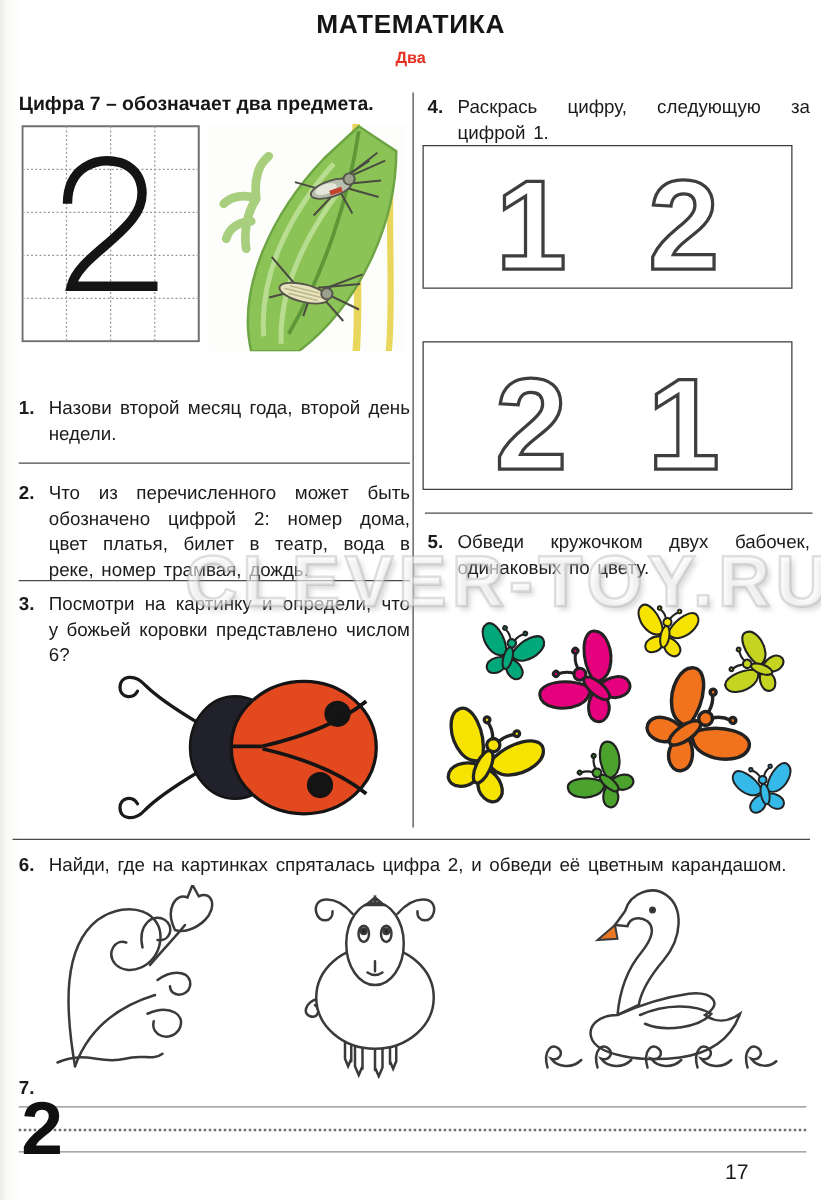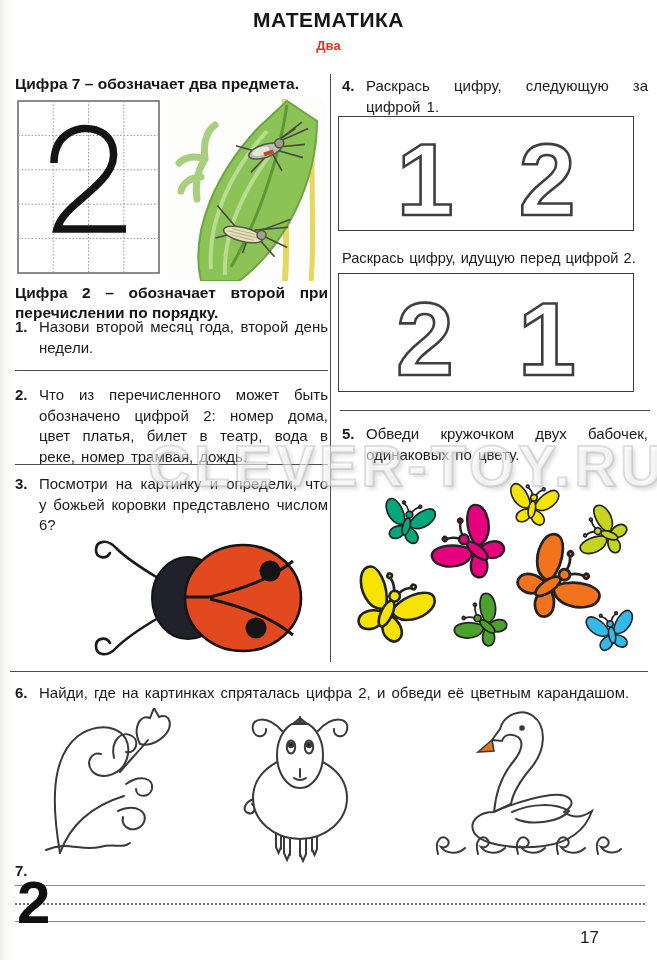--- a/index.html
+++ b/index.html
@@ -95,21 +95,20 @@
       <g stroke="#4a4a42" stroke-width="1.6" fill="none">
         <path d="M-6,-2 L-34,-22 M-2,-4 L-28,10 M4,-4 L2,18 M8,-4 L34,14 M10,-5 L44,2 M8,-7 L40,-18"></path>
         <path d="M14,-8 L40,-26"></path>
       </g>
       <ellipse cx="-2" cy="0" rx="20" ry="7" fill="#e7e3bd" stroke="#55554b" stroke-width="1.5"></ellipse>
       <path d="M-18,0 L14,0 M-14,-3 L10,-3 M-14,3 L10,3" stroke="#b9b489" stroke-width="1.2"></path>
       <circle cx="16" cy="-4" r="4.5" fill="#9aa08c" stroke="#55554b" stroke-width="1.5"></circle>
     </g>
   </svg>
 
-  <div class="abs b-text" style="top:283px;left:15px;width:313px;">Цифра 2 – обозначает второй при перечислении по порядку.</div>
 
   <div class="abs task" style="top:317px;left:15px;width:313px;">
     <span class="num">1.</span>
     <span class="txt">Назови второй месяц года, второй день недели.</span>
   </div>
 
   <div class="abs hline" style="top:370px;left:15px;width:313px;"></div>
 
   <div class="abs task" style="top:385px;left:15px;width:313px;">
     <span class="num">2.</span>
@@ -148,23 +147,20 @@
 
   <div class="abs digit-box" style="top:116px;left:338px;width:294px;height:113px;">
     <svg width="294" height="113" viewBox="0 0 294 113">
       <g font-family="Liberation Sans, sans-serif" font-weight="bold" font-size="102" fill="#ffffff" stroke="#3e3e3e" stroke-width="2.6" text-anchor="middle">
         <text x="86" y="98">1</text>
         <text x="208" y="98">2</text>
       </g>
     </svg>
   </div>
 
-  <div class="abs task" style="top:248px;left:342px;width:312px;font-size:14.6px;">
-    <span class="txt" style="word-spacing:1px;">Раскрась цифру, идущую перед цифрой 2.</span>
-  </div>
 
   <div class="abs digit-box" style="top:273px;left:338px;width:294px;height:117px;">
     <svg width="294" height="117" viewBox="0 0 294 117">
       <g font-family="Liberation Sans, sans-serif" font-weight="bold" font-size="104" fill="#ffffff" stroke="#3e3e3e" stroke-width="2.6" text-anchor="middle">
         <text x="86" y="101">2</text>
         <text x="208" y="101">1</text>
       </g>
     </svg>
   </div>
 

